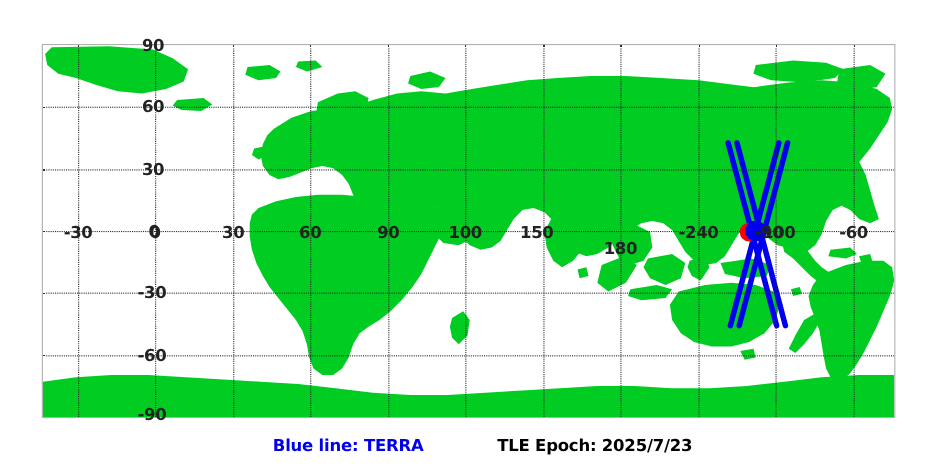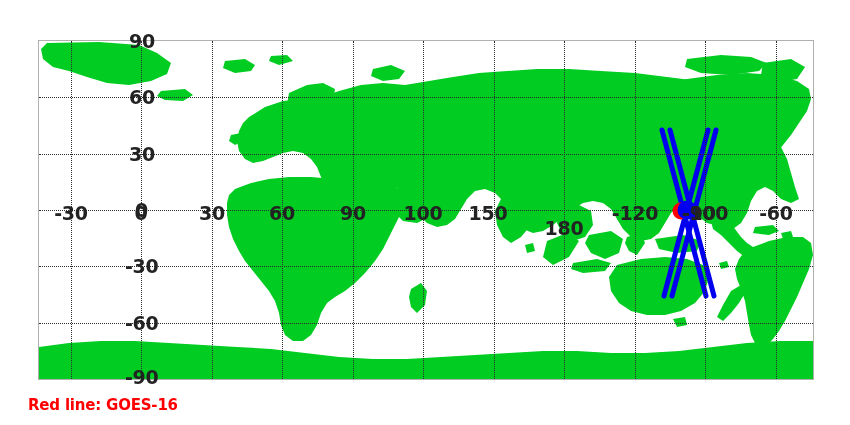--- a/index.html
+++ b/index.html
@@ -57,21 +57,21 @@
     left: 0;
     height: 0;
     width: 774px;
     border-top: 1px dotted #2b2b2b;
   }
 
   
   .lon-label, .lat-label {
     position: absolute;
     font-family: "DejaVu Sans", "Liberation Sans", sans-serif;
-    font-size: 19px;
+    font-size: 15px;
     font-weight: bold;
     color: #222222;
     white-space: nowrap;
     letter-spacing: -0.3px;
   }
   .lon-label {
     transform: translateX(-50%);
   }
   .lat-label {
     transform: translateY(-50%);
@@ -266,29 +266,30 @@
   </div>
 
   <div class="lon-label" style="left:32px;  top:161px">-30</div>
   <div class="lon-label" style="left:102px; top:161px">0</div>
   <div class="lon-label" style="left:173px; top:161px">30</div>
   <div class="lon-label" style="left:243px; top:161px">60</div>
   <div class="lon-label" style="left:314px; top:161px">90</div>
   <div class="lon-label" style="left:384px; top:161px">100</div>
   <div class="lon-label" style="left:449px; top:161px">150</div>
   <div class="lon-label" style="left:525px; top:176px">180</div>
-  <div class="lon-label" style="left:596px; top:161px">-120</div>
+  <div class="lon-label" style="left:596px; top:161px">-240</div>
   <div class="lon-label" style="left:666px; top:161px">-100</div>
   <div class="lon-label" style="left:660px; top:161px; z-index:3">-90</div>
   <div class="lon-label" style="left:737px; top:161px">-60</div>
 
   <div class="lat-label" style="left:90px; top:0px">90</div>
   <div class="lat-label" style="left:90px; top:56px">60</div>
   <div class="lat-label" style="left:90px; top:113px">30</div>
   <div class="lat-label" style="left:96px; top:169px">0</div>
   <div class="lat-label" style="left:86px; top:225px">-30</div>
   <div class="lat-label" style="left:86px; top:282px">-60</div>
   <div class="lat-label" style="left:86px; top:336px">-90</div>
 </div>
 
 <div id="legend">
-  <div class="legend-item" id="legend-red">Red line: GOES-16</div>
+  <div class="legend-item" id="legend-blue">Blue line: TERRA</div>
+  <div class="legend-item" id="legend-epoch">TLE Epoch: 2025/7/23</div>
 </div>
 
 </body></html>

